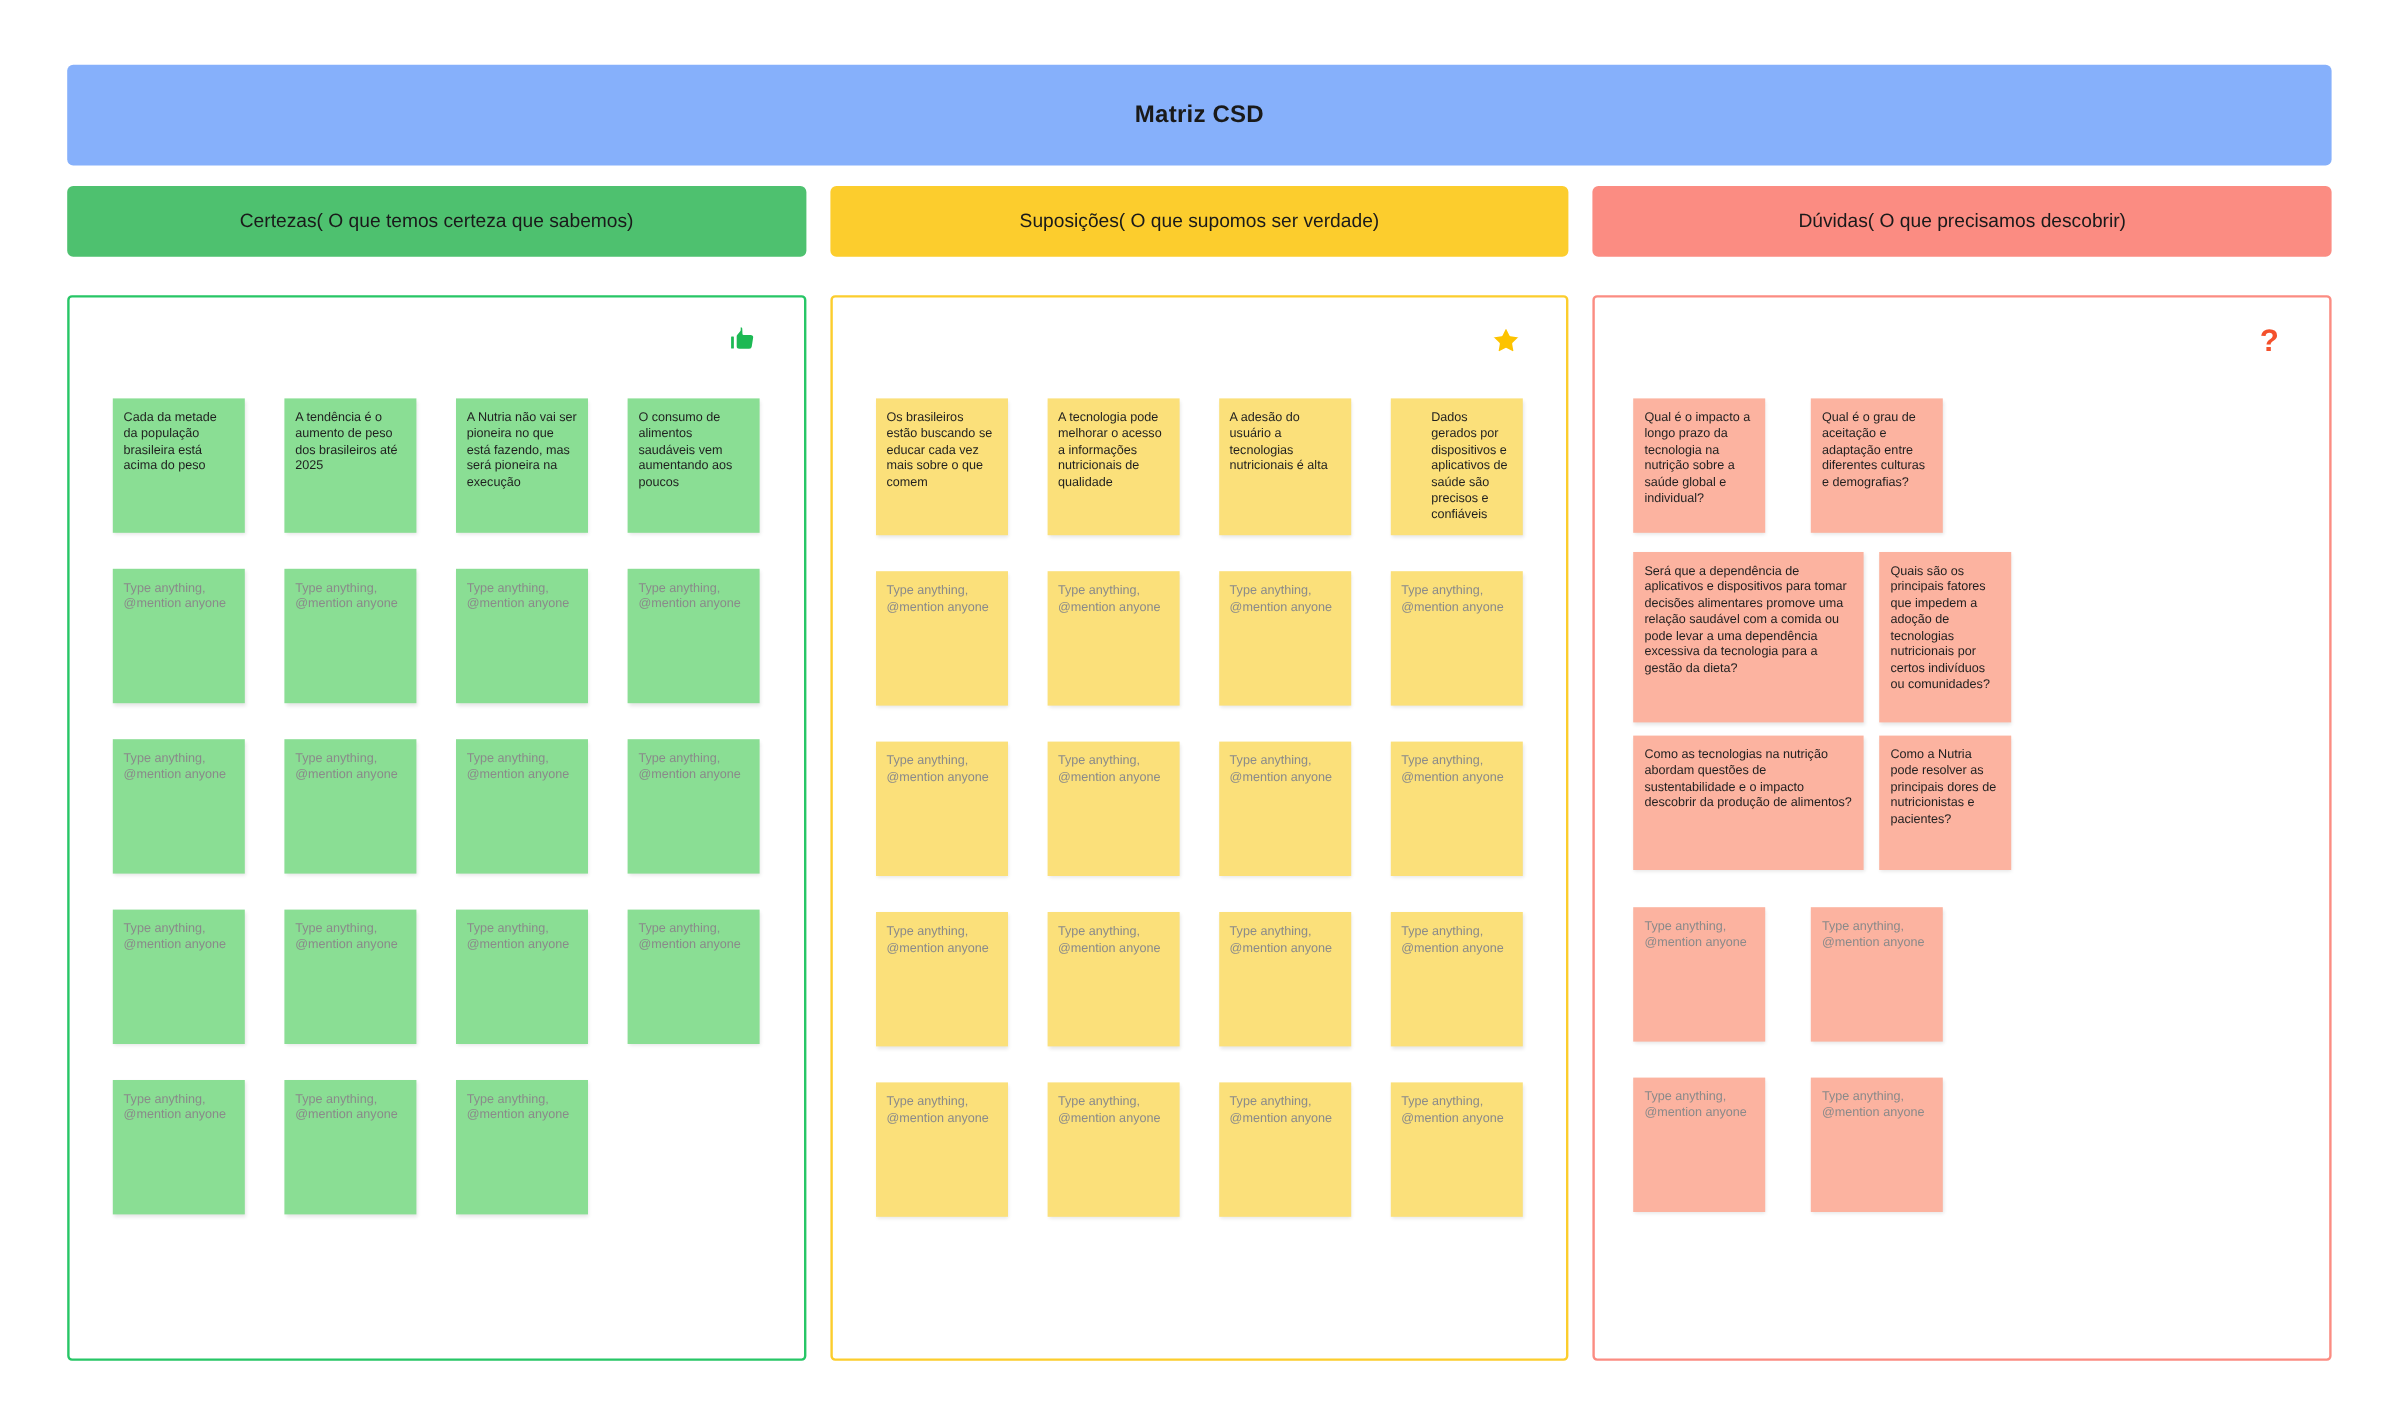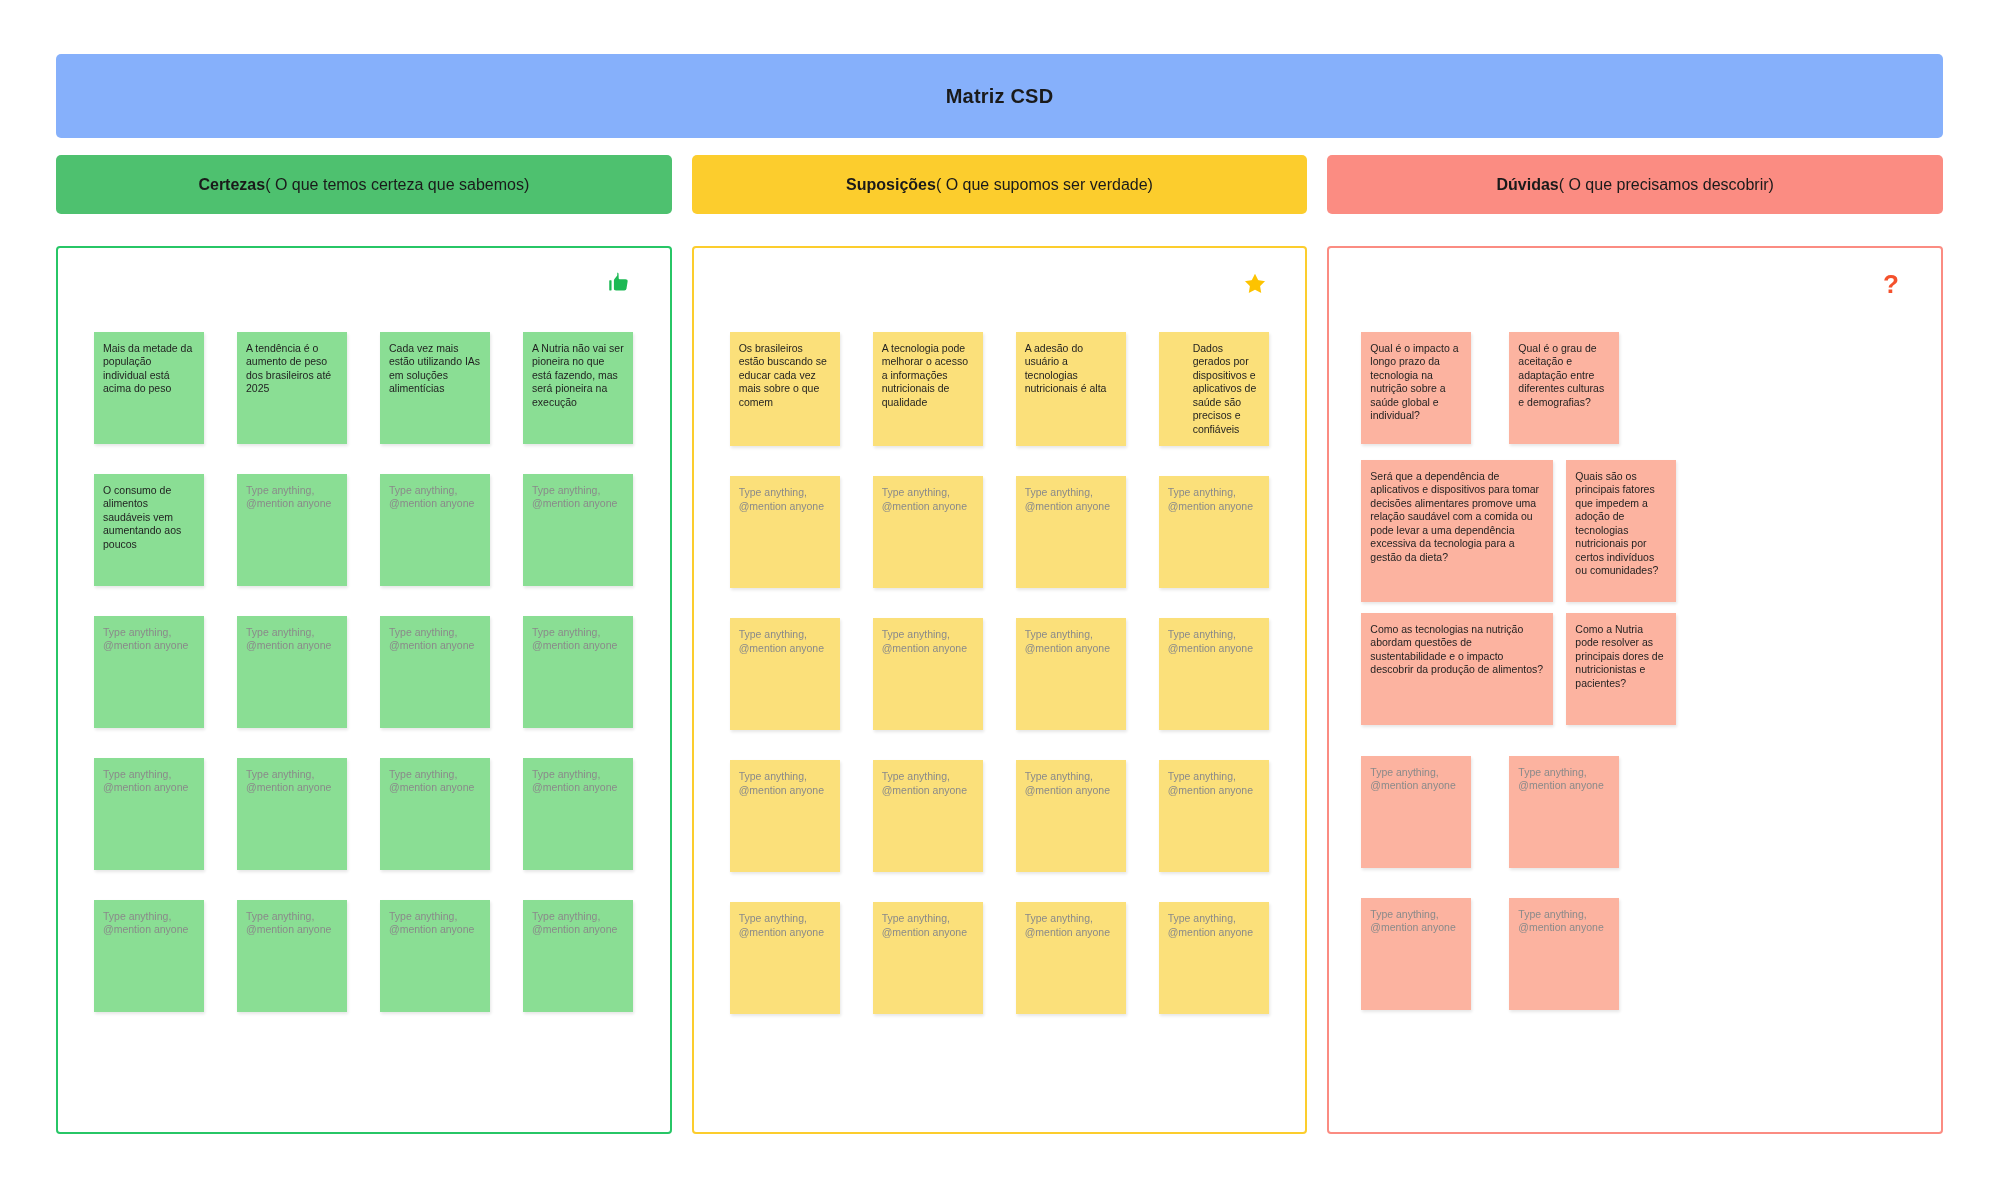--- a/index.html
+++ b/index.html
@@ -53,21 +53,21 @@
     border-radius: 5px;
     display: flex;
     align-items: center;
     justify-content: center;
     text-align: center;
   }
   .col-header .hdr-text {
     font-size: 16px;
     color: #1a1a1a;
   }
-  .col-header .hdr-text b { font-weight: bold; }
+  .col-header .hdr-text b { font-weight: normal; }
   .hdr-green  { background: #4ec островов; }
   .hdr-green  { background: #4ec16f; }
   .hdr-yellow { background: #fccd2d; }
   .hdr-red    { background: #fb8c82; }
 
   
   .panels-row {
     position: absolute;
     left: 56px;
     top: 246px;
@@ -162,23 +162,22 @@
   <div class="panels-row">
 
     <div class="panel panel-green" style="border-color: rgb(39, 198, 102);">
       <div class="panel-icon">
         <svg width="34" height="34" viewBox="0 0 34 34">
           <path d="M13.2 5.2c1.5-1.1 3.3-.2 3.4 1.7l.15 4.2 5.6 0c2.2 0 3.6 1.5 3.3 3.5l-1.15 7.3c-.25 1.7-1.5 2.7-3.2 2.7H13c-2 0-3.3-1.2-3.3-3.1v-7.6c0-1 .3-1.8.95-2.6l2.55-3.2z" fill="#1db954" stroke="#ffffff" stroke-width="2.1" stroke-linejoin="round"></path>
           <rect x="5.2" y="12.3" width="4.4" height="12.2" rx="1.5" fill="#1db954" stroke="#ffffff" stroke-width="2.1"></rect>
         </svg>
       </div>
       <div class="notes-grid">
-          <div class="note note-green" style="background: rgb(138, 222, 148);">Mais da metade da população individual está acima do peso</div>
+          <div class="note note-green" style="background: rgb(138, 222, 148);">Cada da metade da população brasileira está acima do peso</div>
           <div class="note note-green" style="background: rgb(138, 222, 148);">A tendência é o aumento de peso dos brasileiros até 2025</div>
-          <div class="note note-green" style="background: rgb(138, 222, 148);">Cada vez mais estão utilizando IAs em soluções alimentícias</div>
           <div class="note note-green" style="background: rgb(138, 222, 148);">A Nutria não vai ser pioneira no que está fazendo, mas será pioneira na execução</div>
           <div class="note note-green" style="background: rgb(138, 222, 148);">O consumo de alimentos saudáveis vem aumentando aos poucos</div>
           <div class="note note-green empty" style="background: rgb(138, 222, 148);">Type anything, @mention anyone</div>
           <div class="note note-green empty" style="background: rgb(138, 222, 148);">Type anything, @mention anyone</div>
           <div class="note note-green empty" style="background: rgb(138, 222, 148);">Type anything, @mention anyone</div>
           <div class="note note-green empty" style="background: rgb(138, 222, 148);">Type anything, @mention anyone</div>
           <div class="note note-green empty" style="background: rgb(138, 222, 148);">Type anything, @mention anyone</div>
           <div class="note note-green empty" style="background: rgb(138, 222, 148);">Type anything, @mention anyone</div>
           <div class="note note-green empty" style="background: rgb(138, 222, 148);">Type anything, @mention anyone</div>
           <div class="note note-green empty" style="background: rgb(138, 222, 148);">Type anything, @mention anyone</div>

